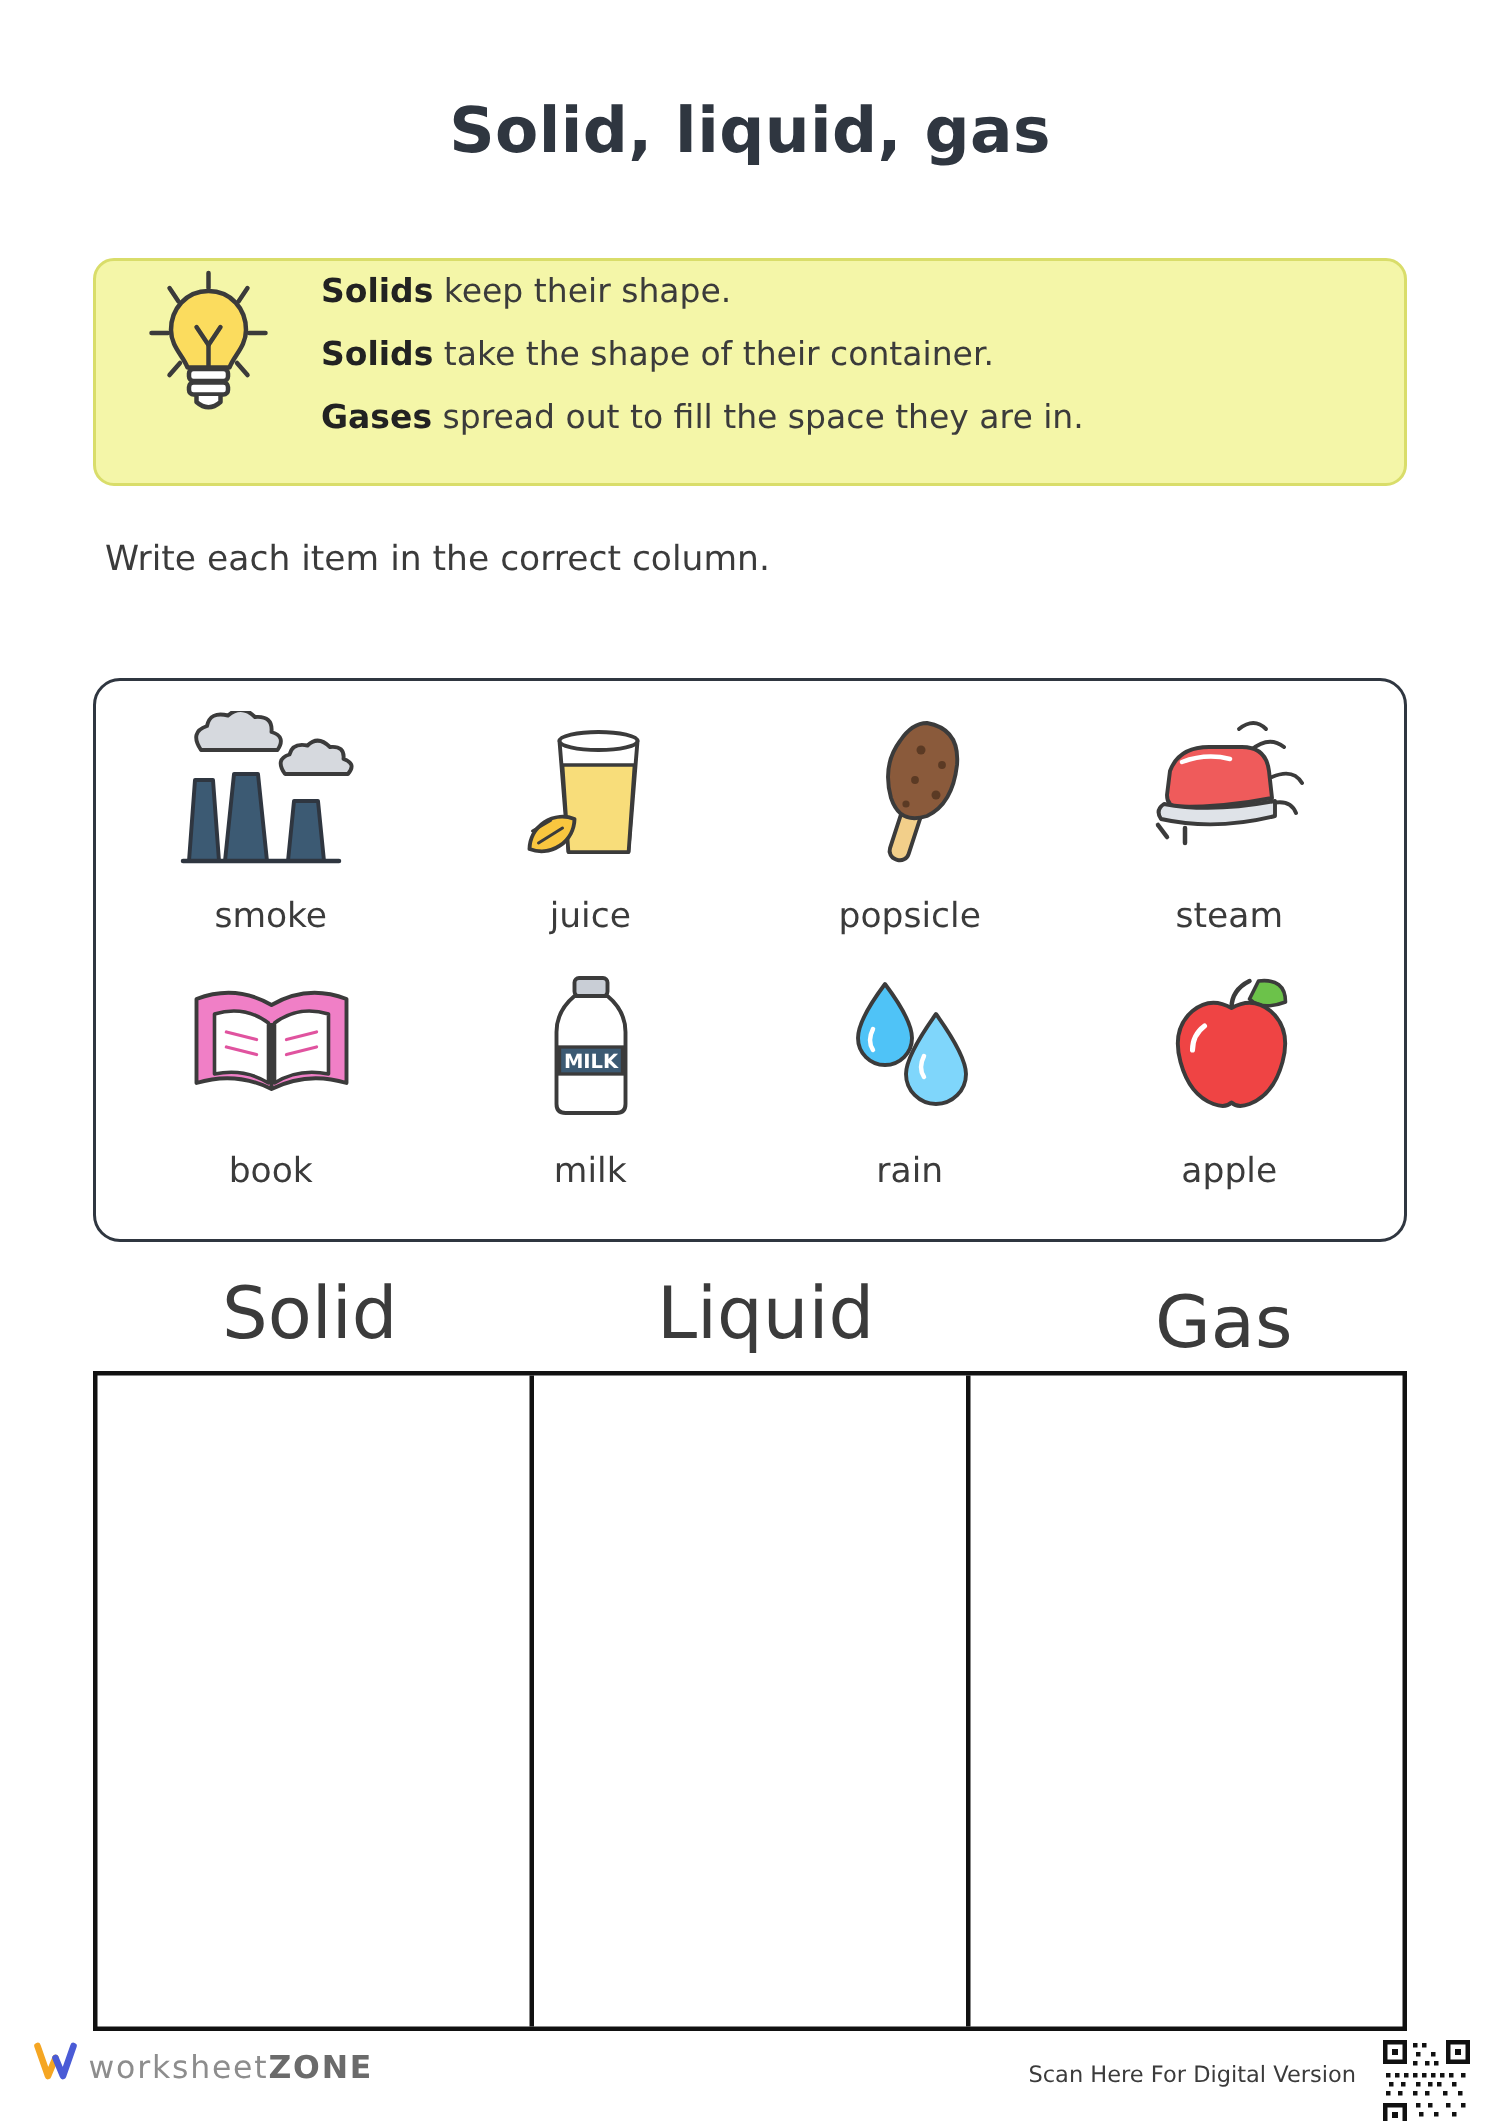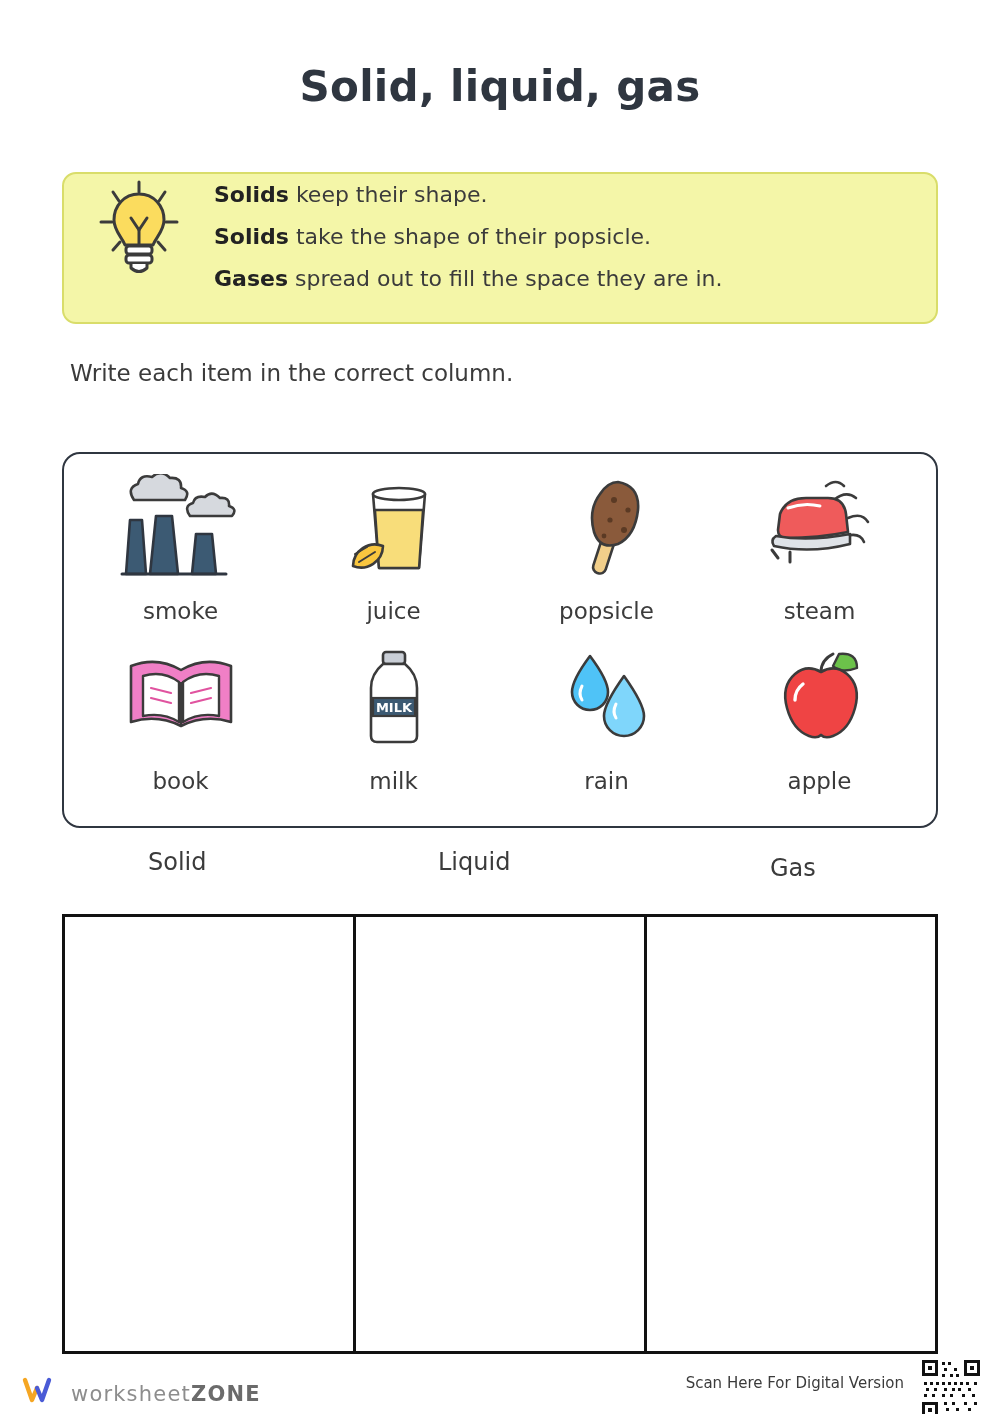--- a/index.html
+++ b/index.html
@@ -113,21 +113,21 @@
   
   .col-headers {
     position: absolute;
     left: 62px;
     top: 848px;
     width: 876px;
     height: 62px;
   }
   .col-head {
     position: absolute;
-    font-size: 24px;
+    font-size: 48px;
     color: #3b3b3b;
     white-space: nowrap;
   }
   .col-head-0 { left: 86px; top: 0; }
   .col-head-1 { left: 376px; top: 0; }
   .col-head-2 { left: 708px; top: 6px; }
 
   
   .table {
     position: absolute;
@@ -148,24 +148,24 @@
   .footer {
     position: absolute;
     left: 0;
     top: 1358px;
     width: 1000px;
     height: 56px;
   }
   .logo {
     position: absolute;
     left: 22px;
-    top: 16px;
+    top: 0;
     display: flex;
     align-items: center;
-    gap: 15px;
+    gap: 3px;
   }
   .logo-mark {
     font-size: 34px;
     font-weight: bold;
     line-height: 1;
   }
   .logo-text {
     font-size: 21px;
     letter-spacing: 1.2px;
     color: #8d8d8d;
@@ -211,21 +211,21 @@
         <rect x="35" y="72" width="26" height="8" rx="3" fill="#ffffff" stroke="#3b3b3b" stroke-width="3"></rect>
         <rect x="35" y="81" width="26" height="8" rx="3" fill="#ffffff" stroke="#3b3b3b" stroke-width="3"></rect>
         <path d="M40 90 L40 94 Q48 101 56 94 L56 90" fill="#ffffff" stroke="#3b3b3b" stroke-width="3" stroke-linejoin="round"></path>
       </svg>
     </div>
     <div class="tip-lines">
       <div class="tip-line">
         <b>Solids</b><span> keep their shape.</span>
       </div>
       <div class="tip-line">
-        <b>Solids</b><span> take the shape of their popsicle.</span>
+        <b>Solids</b><span> take the shape of their container.</span>
       </div>
       <div class="tip-line">
         <b>Gases</b><span> spread out to fill the space they are in.</span>
       </div>
     </div>
   </div>
 
   <div class="instructions">
     <div>Write each item in the correct column.</div>
   </div>

